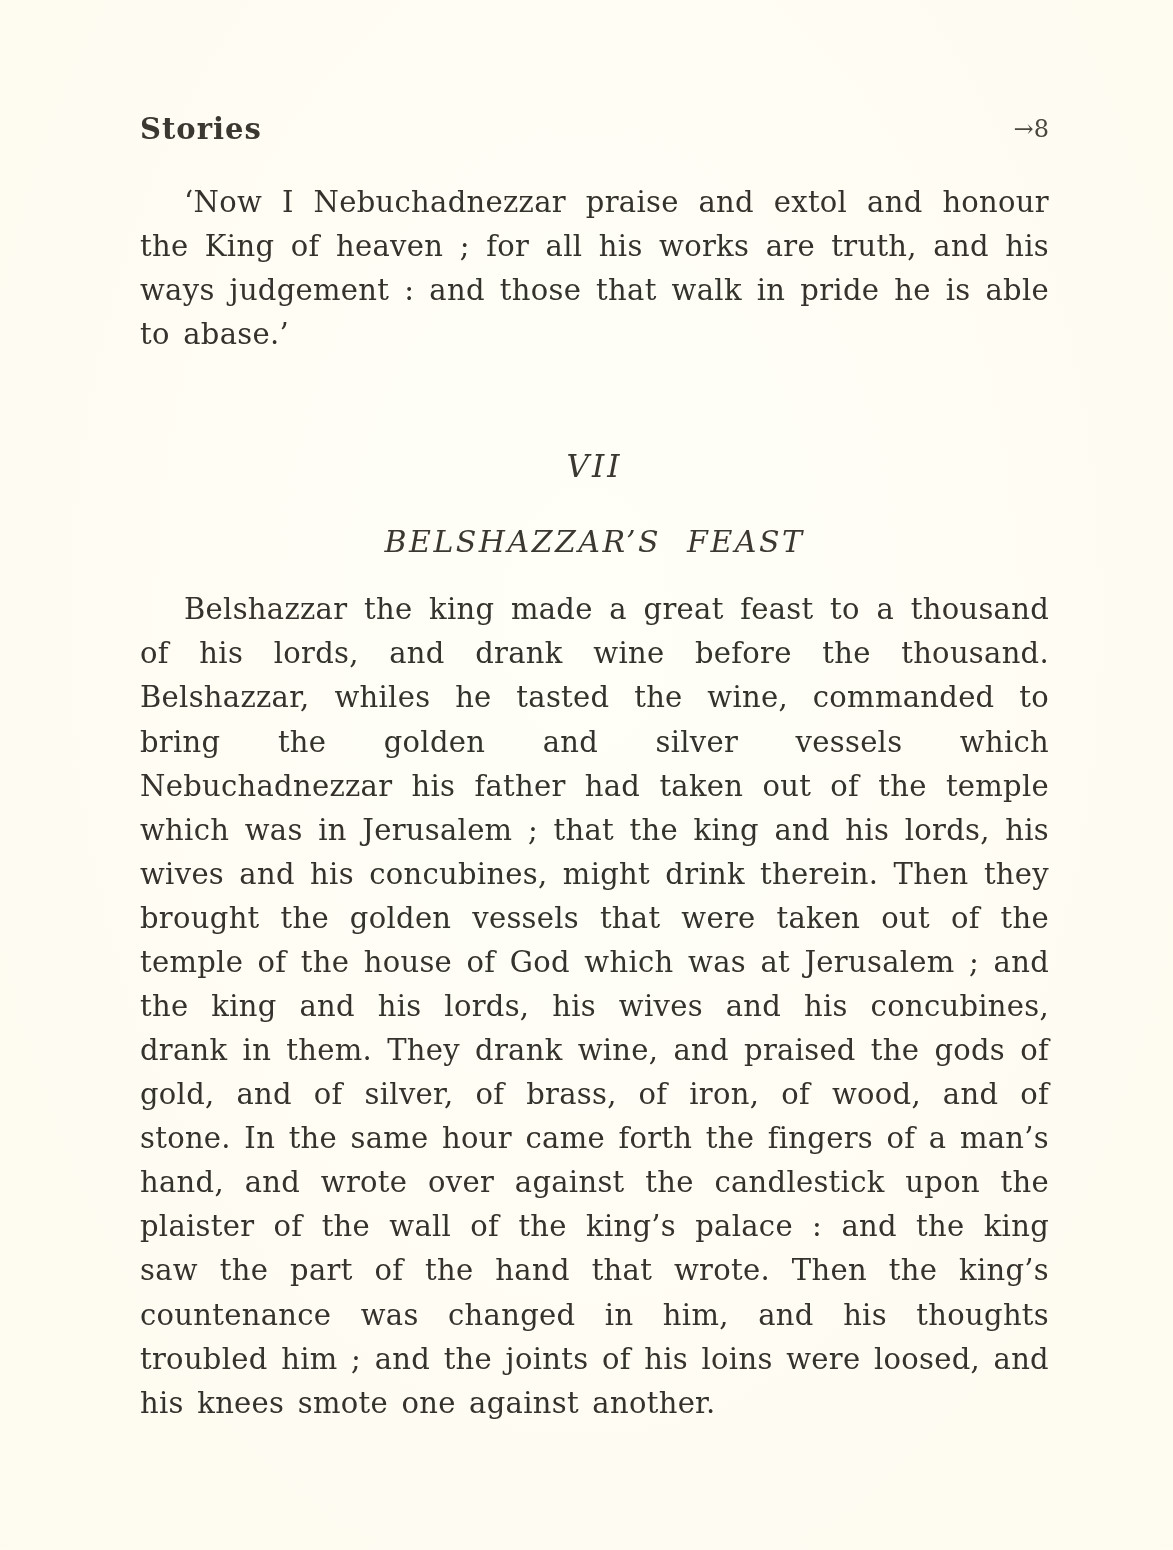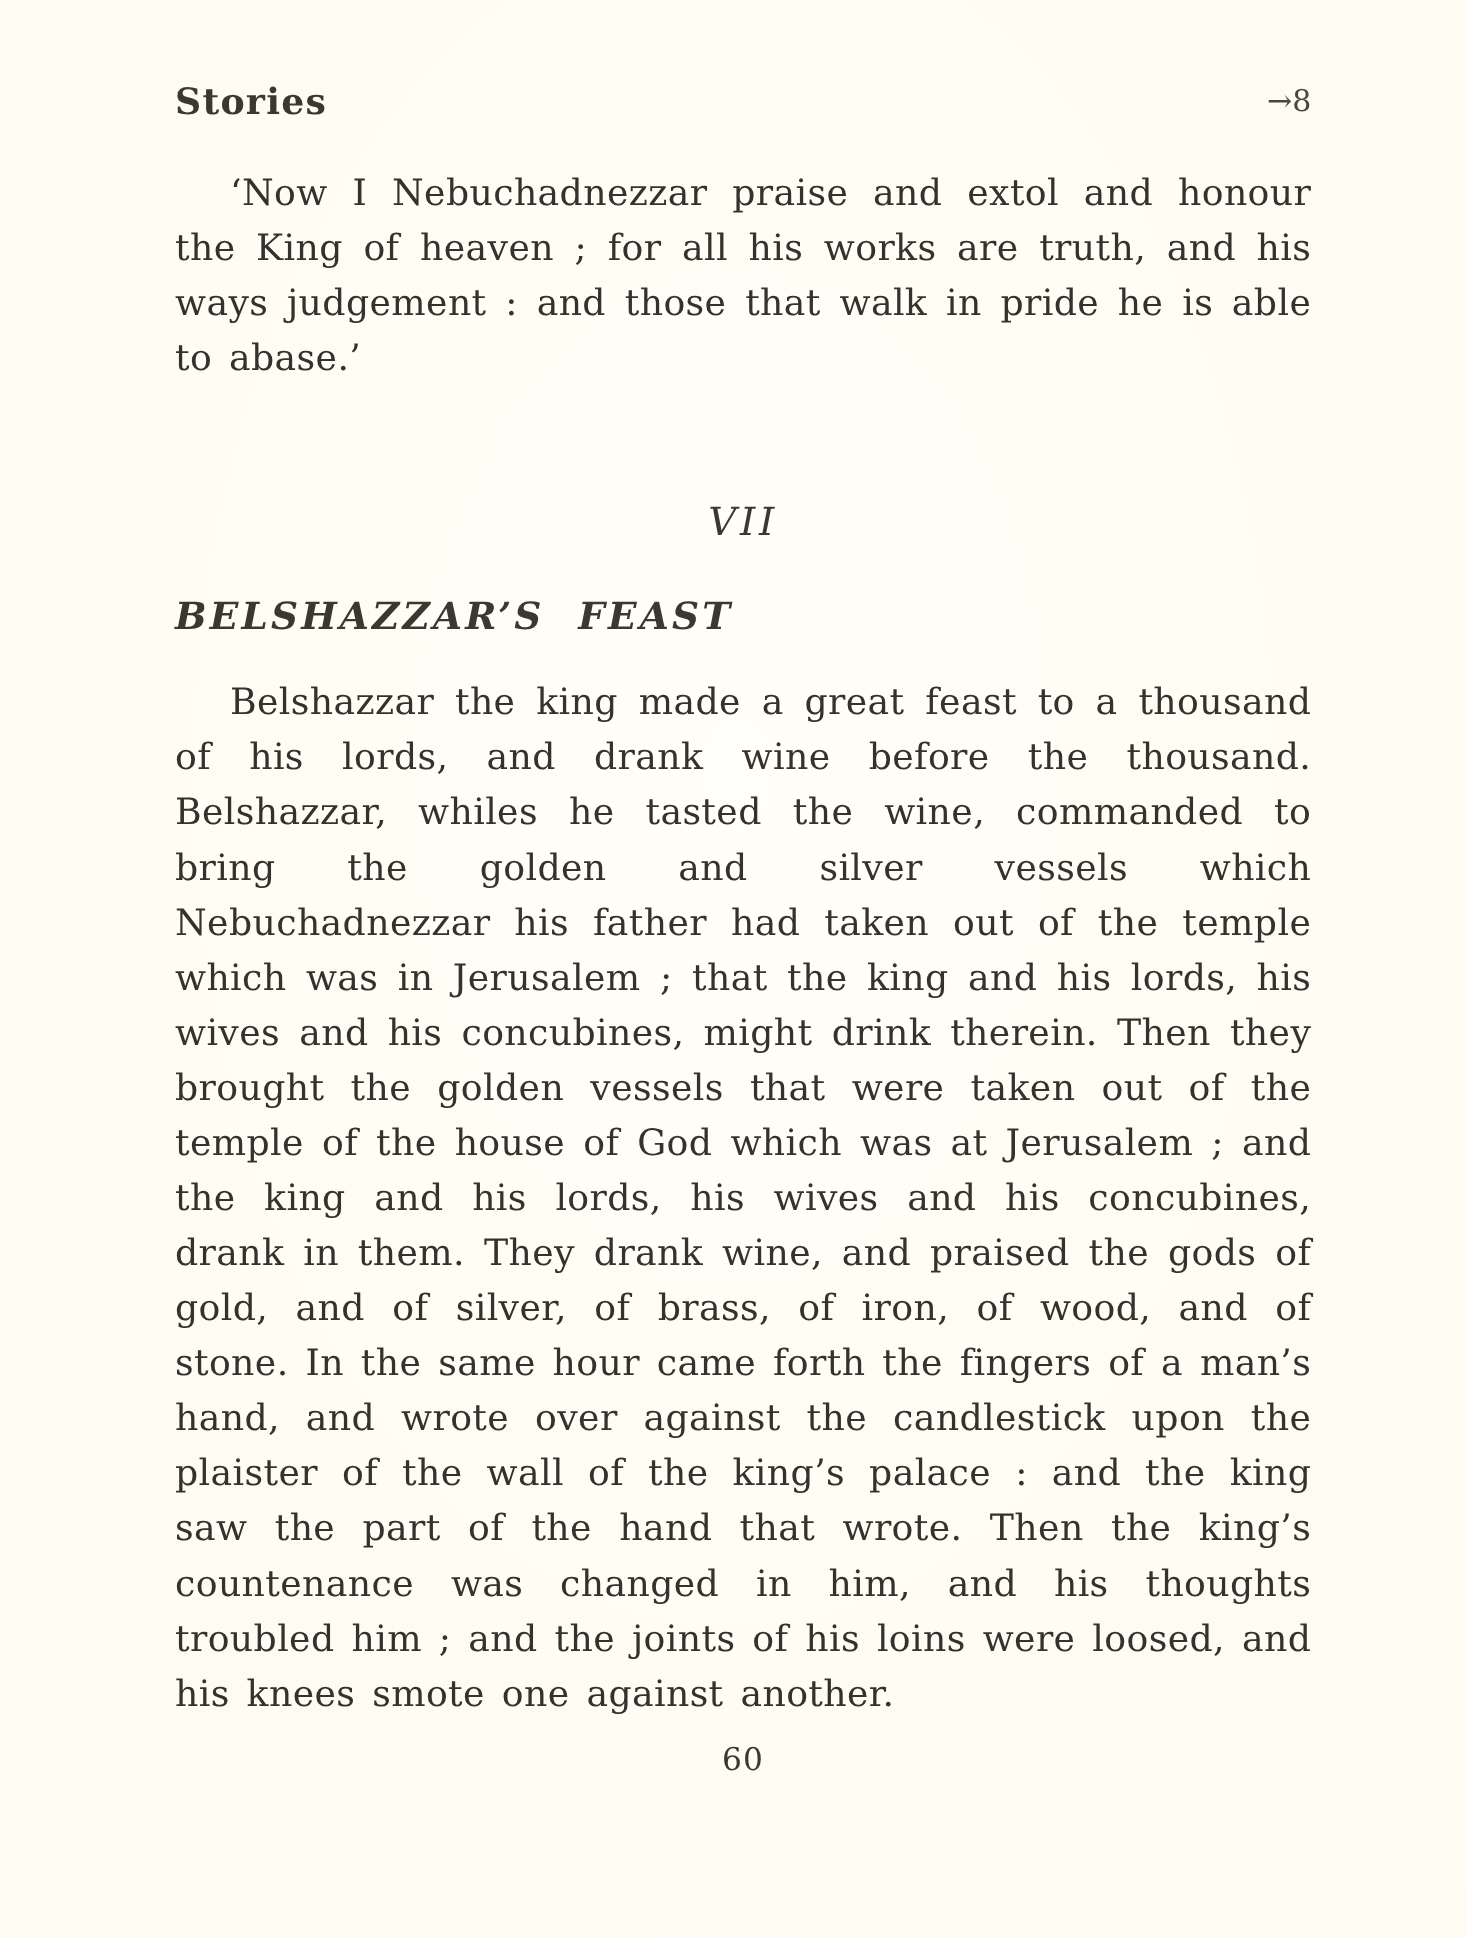--- a/index.html
+++ b/index.html
@@ -12,21 +12,21 @@
     background: #fffdf3;
     font-family: "DejaVu Serif", "Liberation Serif", serif;
     color: #34322c;
     position: relative;
     overflow: hidden;
   }
   .page {
     box-sizing: border-box;
     width: 100%;
     height: 100%;
-    padding: 64px 124px 0 140px;
+    padding: 112px 124px 0 140px;
     background:
       radial-gradient(ellipse at 50% 40%, rgba(255,255,250,0.6), rgba(250,246,230,0.25)),
       #fffdf3;
   }
   .running-head {
     display: flex;
     justify-content: space-between;
     align-items: baseline;
   }
   .head-left {
@@ -64,22 +64,23 @@
     margin: 92px 0 0 0;
     text-align: center;
     font-style: italic;
     font-weight: 400;
     font-size: 31px;
     letter-spacing: 3px;
     color: #3a3831;
   }
   .chapter-title {
     margin: 40px 0 0 0;
+    text-align: center;
     font-style: italic;
-    font-weight: 700;
+    font-weight: 400;
     font-size: 30px;
     letter-spacing: 2.5px;
     word-spacing: 14px;
     color: #3a3831;
   }
   .body-text {
     margin: 28px 0 0 0;
     font-size: 29px;
     line-height: 1.52;
     text-align: justify;
@@ -108,15 +109,14 @@
   </header>
 
   <p class="quote">‘Now I Nebuchadnezzar praise and extol and honour the King of heaven&nbsp;; for all his works are truth, and his ways judgement&nbsp;: and those that walk in pride he is able to abase.’</p>
 
   <h2 class="chapter-number">VII</h2>
 
   <h3 class="chapter-title">BELSHAZZAR’S FEAST</h3>
 
   <p class="body-text">Belshazzar the king made a great feast to a thousand of his lords, and drank wine before the thousand. Belshazzar, whiles he tasted the wine, commanded to bring the golden and silver vessels which Nebuchadnezzar his father had taken out of the temple which was in Jerusalem&nbsp;; that the king and his lords, his wives and his concubines, might drink therein. Then they brought the golden vessels that were taken out of the temple of the house of God which was at Jerusalem&nbsp;; and the king and his lords, his wives and his concubines, drank in them. They drank wine, and praised the gods of gold, and of silver, of brass, of iron, of wood, and of stone. In the same hour came forth the fingers of a man’s hand, and wrote over against the candlestick upon the plaister of the wall of the king’s palace&nbsp;: and the king saw the part of the hand that wrote. Then the king’s countenance was changed in him, and his thoughts troubled him&nbsp;; and the joints of his loins were loosed, and his knees smote one against another.</p>
 
-  <footer class="folio">60</footer>
 
 </div>
 
 </body></html>

